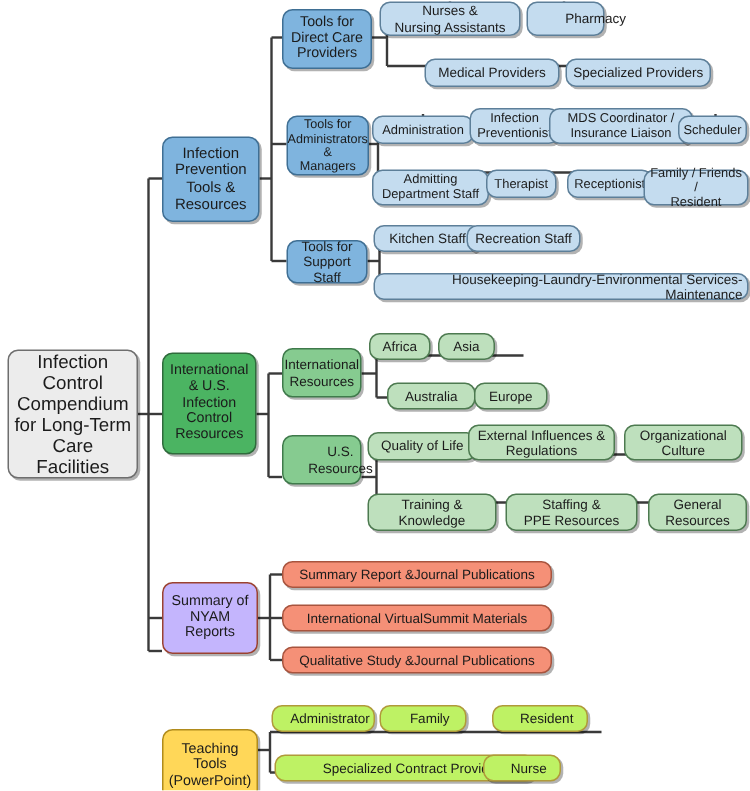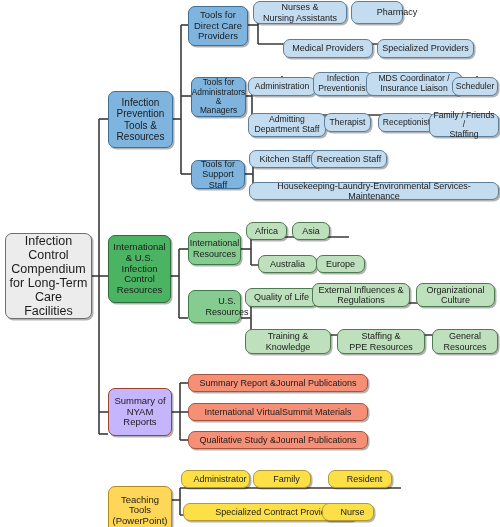--- a/index.html
+++ b/index.html
@@ -25,21 +25,21 @@
   .c-root{background:#ececec;border-color:#6e6e6e;}
   .c-blue{background:#7fb4de;border-color:#3f6f94;}
   .c-blue2{background:#7fb4de;border-color:#3f6f94;}
   .c-blue-l{background:#c4dcef;border-color:#5d7f99;}
   .c-green{background:#4bb462;border-color:#2f6b3c;}
   .c-green-m{background:#86cb90;border-color:#3f7a4b;}
   .c-green-l{background:#bee0bd;border-color:#4d7a50;}
   .c-orange{background:#c4b5fd;border-color:#9b4230;}
   .c-orange-l{background:#f59077;border-color:#a8543e;}
   .c-yellow{background:#ffd758;border-color:#b08b1c;}
-  .c-yellow-l{background:#fde047;border-color:#b09a3a;padding-left:12px;}
+  .c-yellow-l{background:#bef264;border-color:#b09a3a;padding-left:12px;}
 </style>
 </head>
 <body>
 
 <div id="canvas">
 
   <svg id="wires" viewBox="0 0 500 527">
     <g fill="none" stroke="#3a3a3a" stroke-width="1.6">
 
       <path d="M92,276 H99"></path>
@@ -155,27 +155,27 @@
   <div class="node c-blue-l" style="left:313px;top:72px;width:60px;height:24px;font-size:8.6px;">Infection
 Preventionist</div>
   <div class="node c-blue-l" style="left:366px;top:72px;width:96px;height:24px;font-size:8.6px;">MDS Coordinator /
 Insurance Liaison</div>
   <div class="node c-blue-l" style="left:452px;top:77px;width:46px;height:19px;font-size:8.6px;">Scheduler</div>
   <div class="node c-blue-l" style="left:248px;top:113px;width:78px;height:24px;font-size:8.6px;">Admitting
 Department Staff</div>
   <div class="node c-blue-l" style="left:324px;top:113px;width:47px;height:19px;font-size:8.6px;">Therapist</div>
   <div class="node c-blue-l" style="left:378px;top:113px;width:57px;height:19px;font-size:8.6px;">Receptionist</div>
   <div class="node c-blue-l" style="left:429px;top:113px;width:70px;height:24px;font-size:8.6px;">Family / Friends /
-Staffing</div>
+Resident</div>
 
   <div class="node c-blue2" style="left:191px;top:160px;width:54px;height:29px;font-size:9px;">Tools for
 Support Staff</div>
   <div class="node c-blue-l" style="left:249px;top:150px;width:72px;height:18px;font-size:9px;">Kitchen Staff</div>
   <div class="node c-blue-l" style="left:311px;top:150px;width:76px;height:18px;font-size:9px;">Recreation Staff</div>
-  <div class="node c-blue-l" style="left:249px;top:182px;width:250px;height:18px;font-size:9px;">Housekeeping-Laundry-Environmental Services-Maintenance</div>
+  <div class="node c-blue-l" style="left:249px;top:182px;width:250px;height:18px;font-size:9px;text-align:right;">Housekeeping-Laundry-Environmental Services-Maintenance</div>
 
   <div class="node c-green" style="left:108px;top:235px;width:63px;height:68px;font-size:9.5px;">International
 &amp; U.S.
 Infection
 Control
 Resources</div>
 
   <div class="node c-green-m" style="left:188px;top:232px;width:53px;height:33px;font-size:9px;">International
 Resources</div>
   <div class="node c-green-l" style="left:246px;top:222px;width:41px;height:18px;font-size:9px;">Africa</div>

